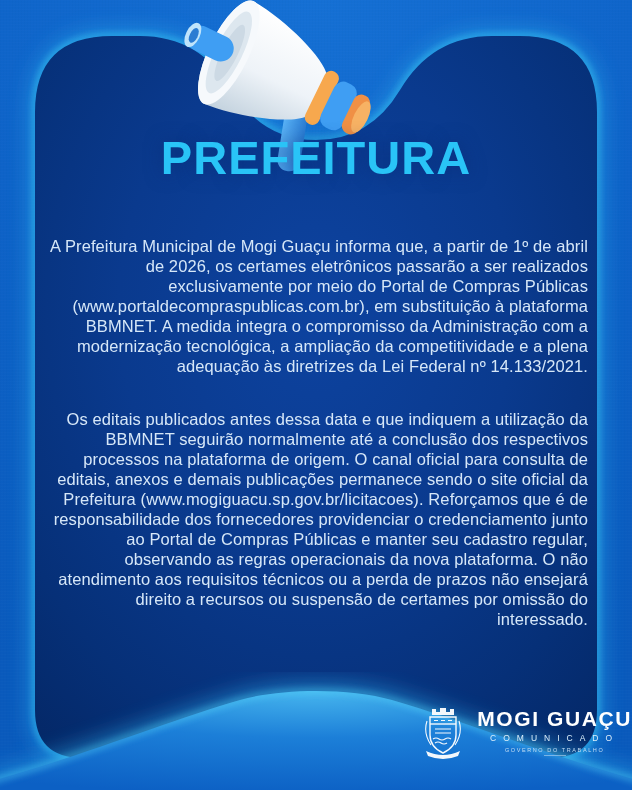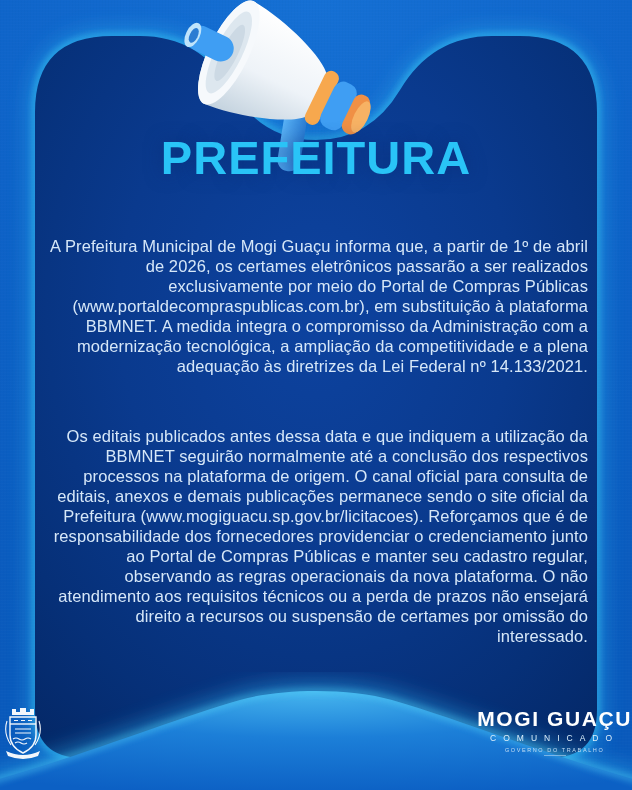--- a/index.html
+++ b/index.html
@@ -21,24 +21,24 @@
   .title-wrap{
     position:absolute;left:0;right:0;top:139px;z-index:4;text-align:center;
     color:#29c4f7;font-weight:bold;font-size:47px;line-height:37px;letter-spacing:1px;
     text-shadow:0 0 18px rgba(10,40,110,.55);
   }
   .body-text{
     position:absolute;left:44px;right:44px;top:236px;z-index:4;
     color:#d6e7f8;font-size:16.5px;line-height:20px;text-align:center;letter-spacing:.1px;
   }
   .body-text p{margin:0;text-align:right;}
-  .body-text p + p{margin-top:50px;}
+  .body-text p + p{margin-top:33px;}
   .footer{
     position:absolute;left:0;right:0;top:705px;z-index:5;
-    display:flex;justify-content:space-between;align-items:center;gap:11px;color:#ffffff;
+    display:flex;justify-content:flex-end;align-items:center;gap:11px;color:#ffffff;
   }
   .footer .crest{flex:0 0 auto;}
   .footer .brand{display:flex;flex-direction:column;align-items:center;}
   .brand .city{font-size:21px;font-weight:bold;letter-spacing:1.6px;line-height:22px;}
   .brand .org{font-size:8.5px;letter-spacing:7px;margin-top:3px;color:#dbeefb;}
   .brand .slogan{font-size:5.5px;letter-spacing:1.6px;margin-top:4px;color:#c3ddf4;}
   .brand .slogan-rule{width:22px;height:1px;background:#c3ddf4;opacity:.55;margin-top:2px;}
 </style>
 </head>
 <body>

